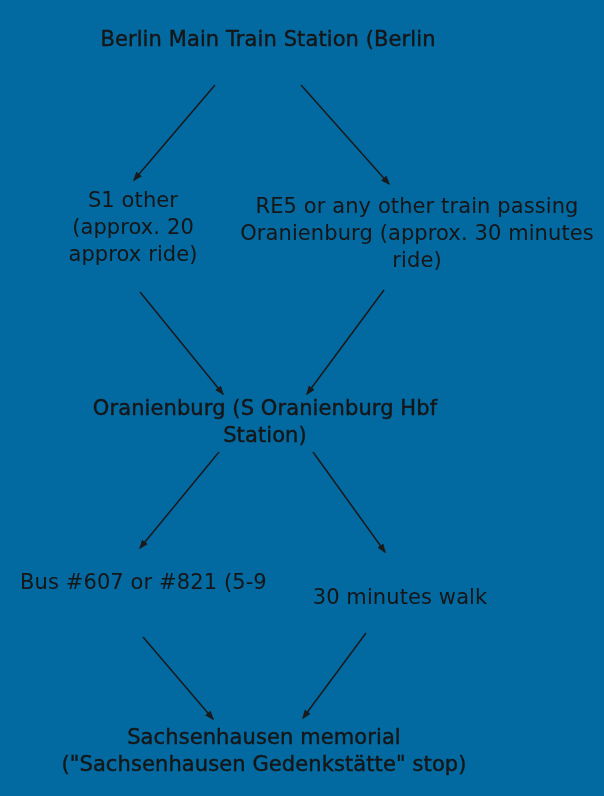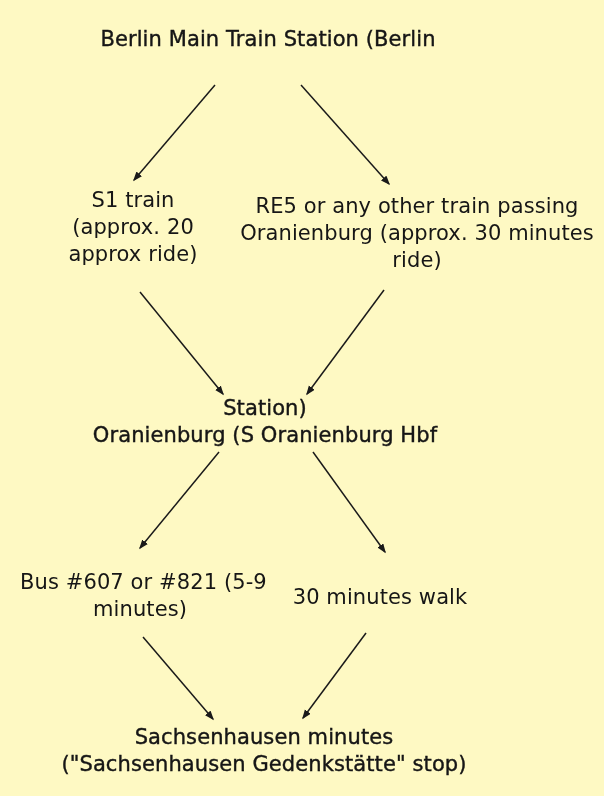--- a/index.html
+++ b/index.html
@@ -4,21 +4,21 @@
 <style>
   html, body {
     margin: 0;
     padding: 0;
     background: #ffffff;
   }
   .canvas {
     position: relative;
     width: 604px;
     height: 796px;
-    background: #fef9c3;
+    background: #0369a1;
     overflow: hidden;
     font-family: "DejaVu Sans", "Liberation Sans", sans-serif;
     color: #161616;
   }
   .edges {
     position: absolute;
     left: 0;
     top: 0;
     width: 604px;
     height: 796px;
@@ -39,21 +39,21 @@
   }
   .t {
     -webkit-text-stroke: 0.4px currentColor;
   }
   
   .node-berlin      { left: 48px;  top: 26px;  width: 440px; }
   .node-s1          { left: 23px;  top: 187px; width: 220px; }
   .node-re5         { left: 227px; top: 193px; width: 380px; }
   .node-oranienburg { left: 45px;  top: 395px; width: 440px; }
   .node-bus         { left: 20px;  top: 569px; width: 240px; }
-  .node-walk        { left: 260px; top: 584px; width: 240px; }
+  .node-walk        { left: 280px; top: 584px; width: 240px; }
   .node-memorial    { left: 34px;  top: 724px; width: 460px; }
 </style>
 </head>
 <body>
 
 <div class="canvas">
 
   <svg class="edges" width="604" height="796" viewBox="0 0 604 796" xmlns="http://www.w3.org/2000/svg">
     <defs>
       <marker id="ah" markerUnits="userSpaceOnUse" markerWidth="12" markerHeight="10" refX="8" refY="3.6" orient="auto">
@@ -68,43 +68,42 @@
       <line x1="313" y1="452" x2="385" y2="552" stroke="#1a1a1a" stroke-width="1.5" marker-end="url(#ah)"></line>
       <line x1="143" y1="637" x2="213" y2="719" stroke="#1a1a1a" stroke-width="1.5" marker-end="url(#ah)"></line>
       <line x1="366" y1="633" x2="303" y2="718" stroke="#1a1a1a" stroke-width="1.5" marker-end="url(#ah)"></line>
     </svg>
 
   <div class="node node-berlin">
     <div class="line t">Berlin Main Train Station (Berlin</div>
   </div>
 
   <div class="node node-s1">
-    <div class="line"><span class="b">S1</span><span> train</span></div>
+    <div class="line"><span class="b">S1</span><span> other</span></div>
     <div class="line">(approx. 20</div>
     <div class="line">approx ride)</div>
   </div>
 
   <div class="node node-re5">
     <div class="line"><span class="b">RE5</span><span> or any other train passing</span></div>
     <div class="line">Oranienburg (approx. 30 minutes</div>
     <div class="line">ride)</div>
   </div>
 
   <div class="node node-oranienburg">
+    <div class="line t">Oranienburg (S Oranienburg Hbf</div>
     <div class="line t">Station)</div>
-    <div class="line t">Oranienburg (S Oranienburg Hbf</div>
   </div>
 
   <div class="node node-bus">
     <div class="line"><span class="b">Bus #607 or #821</span><span> (5-9</span></div>
-    <div class="line">minutes)</div>
   </div>
 
   <div class="node node-walk">
     <div class="line"><span>30 minutes </span><span class="b">walk</span></div>
   </div>
 
   <div class="node node-memorial">
-    <div class="line t">Sachsenhausen minutes</div>
+    <div class="line t">Sachsenhausen memorial</div>
     <div class="line t">("Sachsenhausen Gedenkstätte" stop)</div>
   </div>
 
 </div>
 
 </body></html>

